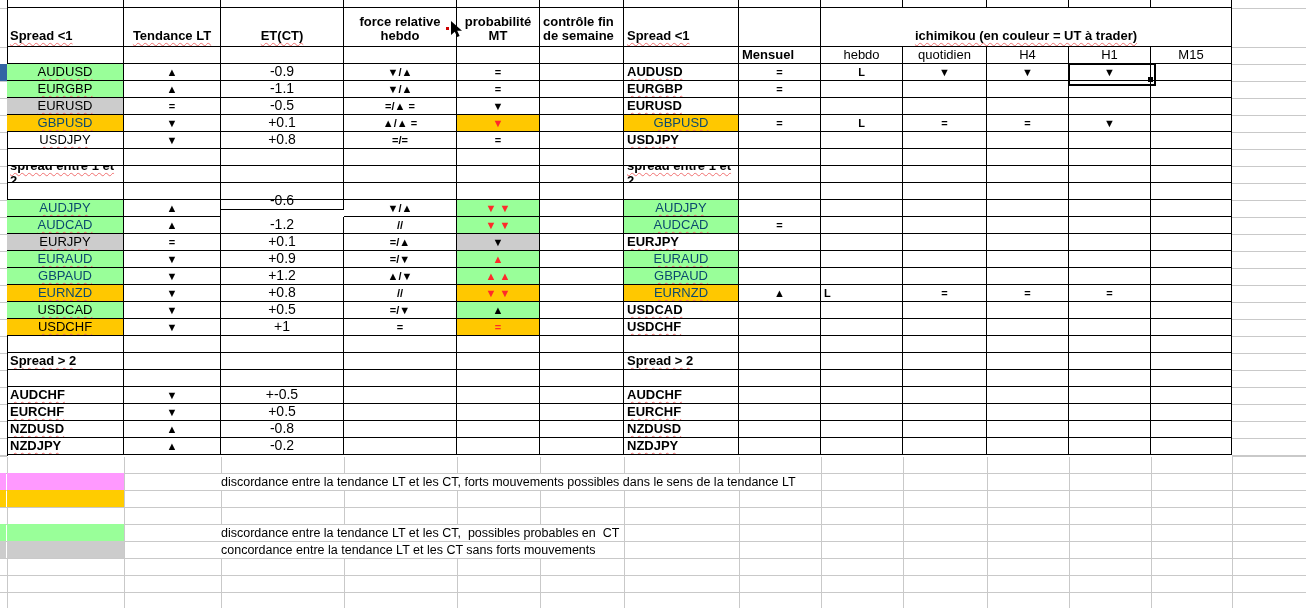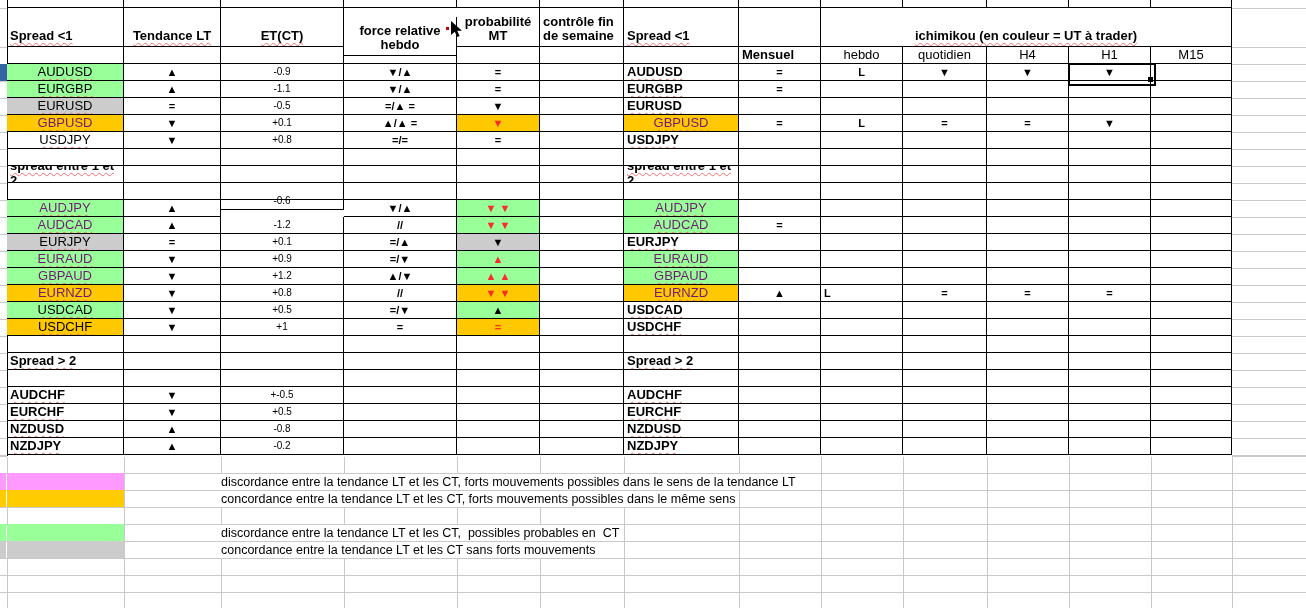--- a/index.html
+++ b/index.html
@@ -7,22 +7,22 @@
          font-family:"Liberation Sans",sans-serif;color:#000;}
   .cell{position:absolute;box-sizing:border-box;border-right:1px solid #000;border-bottom:1px solid #000;
         display:flex;align-items:center;justify-content:center;font-size:13px;line-height:1.12;
         white-space:pre-line;overflow:hidden;text-align:center;}
   .al{justify-content:flex-start;padding-left:3px;text-align:left;}
   .ab{align-items:flex-end;padding-bottom:2px;}
   .b{font-weight:700;}
   .md{font-weight:500;}
   .hdr{font-weight:700;}
   .val{font-size:11px;font-weight:700;}
-  .num{font-size:10px;}
-  .red{color:#701a75;}
+  .num{font-size:14px;}
+  .red{color:#0c4a6e;}
   .redv{color:#ff2a2a;}
   .sq{text-decoration-line:underline;text-decoration-style:wavy;text-decoration-color:#f07070;
       text-decoration-thickness:1px;text-underline-offset:2px;}
   .gl{position:absolute;background:#c9c9c9;}
   .blk{position:absolute;background:#000;}
   .nub{position:absolute;}
   .ltext{position:absolute;height:16px;line-height:16px;background:#fff;font-size:12.5px;
          white-space:pre;padding-right:4px;}
   .sel{position:absolute;border:2px solid #000;background:transparent;}
   .selh{position:absolute;width:5px;height:5px;background:#000;}
@@ -118,21 +118,21 @@
     <div class="cell " style="left: 624px; top: 0px; width: 115px; height: 8px;"></div>
     <div class="cell " style="left: 739px; top: 0px; width: 82px; height: 8px;"></div>
     <div class="cell " style="left: 821px; top: 0px; width: 82px; height: 8px;"></div>
     <div class="cell " style="left: 903px; top: 0px; width: 84px; height: 8px;"></div>
     <div class="cell " style="left: 987px; top: 0px; width: 82px; height: 8px;"></div>
     <div class="cell " style="left: 1069px; top: 0px; width: 82px; height: 8px;"></div>
     <div class="cell " style="left: 1151px; top: 0px; width: 81px; height: 8px;"></div>
     <div class="cell hdr ab al sq" style="left: 7px; top: 8px; width: 117px; height: 39px;">Spread &lt;1</div>
     <div class="cell hdr ab  sq" style="left: 124px; top: 8px; width: 97px; height: 39px;">Tendance LT</div>
     <div class="cell hdr ab  sq" style="left: 221px; top: 8px; width: 123px; height: 39px;">ET(CT)</div>
-    <div class="cell hdr ab " style="left: 344px; top: 17px; width: 113px; height: 39px;">force relative
+    <div class="cell hdr ab " style="left: 344px; top: 8px; width: 113px; height: 39px;">force relative
 hebdo</div>
     <div class="cell hdr ab al" style="left: 540px; top: 8px; width: 84px; height: 39px;">contrôle fin
 de semaine</div>
     <div class="cell hdr ab " style="left: 457px; top: 8px; width: 83px; height: 39px;">probabilité
 MT</div>
     <div class="cell hdr ab al sq" style="left: 624px; top: 8px; width: 115px; height: 39px;">Spread &lt;1</div>
     <div class="cell " style="left: 739px; top: 8px; width: 82px; height: 39px;"></div>
     <div class="cell hdr ab sq" style="left: 821px; top: 8px; width: 411px; height: 39px;">ichimikou (en couleur = UT à trader)</div>
     <div class="cell " style="left: 7px; top: 47px; width: 117px; height: 17px;"></div>
     <div class="cell " style="left: 124px; top: 47px; width: 97px; height: 17px;"></div>
@@ -447,21 +447,20 @@
     <div class="cell val" style="left: 1069px; top: 438px; width: 82px; height: 17px;"></div>
     <div class="cell val" style="left: 1151px; top: 438px; width: 81px; height: 17px;"></div>
     <div class="nub" style="left: 0px; top: 64px; width: 7px; height: 17px; background: rgb(52, 101, 164);"></div>
     <div class="sel" style="left: 1068px; top: 63px; width: 84px; height: 19px;"></div>
     <div class="selh" style="width: 5px; height: 5px; left: 1148px; top: 77px;"></div>
     <div class="nub" style="left: 0px; top: 473px; width: 6px; height: 17px; background: rgb(255, 153, 255);"></div>
     <div class="nub" style="left: 7px; top: 473px; width: 117px; height: 17px; background: rgb(255, 153, 255);"></div>
     <div class="ltext" style="left: 221px; top: 474px; width: auto; height: 16px;">discordance entre la tendance LT et les CT, forts mouvements possibles dans le sens de la tendance LT</div>
     <div class="nub" style="left: 0px; top: 490px; width: 6px; height: 17px; background: rgb(255, 204, 0);"></div>
     <div class="nub" style="left: 7px; top: 490px; width: 117px; height: 17px; background: rgb(255, 204, 0);"></div>
-    <div class="ltext" style="left: 221px; top: 491px; width: auto; height: 16px;">concordance entre la tendance LT et les CT, forts mouvements possibles dans le même sens</div>
     <div class="nub" style="left: 0px; top: 524px; width: 6px; height: 17px; background: rgb(153, 255, 153);"></div>
     <div class="nub" style="left: 7px; top: 524px; width: 117px; height: 17px; background: rgb(153, 255, 153);"></div>
     <div class="ltext" style="left: 221px; top: 525px; width: auto; height: 16px;">discordance entre la tendance LT et les CT,  possibles probables en  CT</div>
     <div class="nub" style="left: 0px; top: 541px; width: 6px; height: 17px; background: rgb(204, 204, 204);"></div>
     <div class="nub" style="left: 7px; top: 541px; width: 117px; height: 17px; background: rgb(204, 204, 204);"></div>
     <div class="ltext" style="left: 221px; top: 542px; width: auto; height: 16px;">concordance entre la tendance LT et les CT sans forts mouvements</div>
     <div class="cursor" style="left: 446px; top: 21px; width: 18px; height: 18px;"><svg width="18" height="18" viewBox="0 0 18 18">
         <rect x="0" y="6" width="3" height="3" fill="#cc0000"></rect>
         <polygon points="5,0 5,14 8.8,10.8 11.2,16 13.6,14.9 11.2,9.8 16,9.8" fill="#000"></polygon>
       </svg></div>

